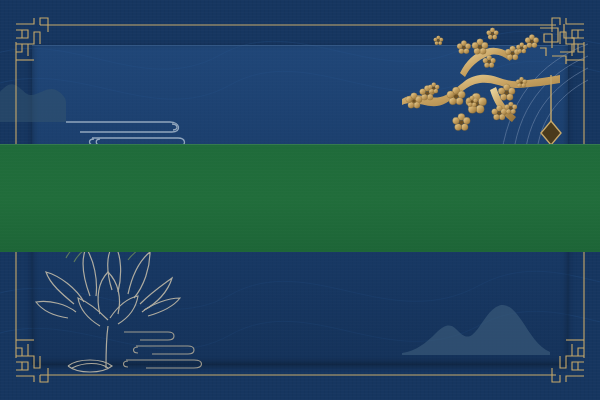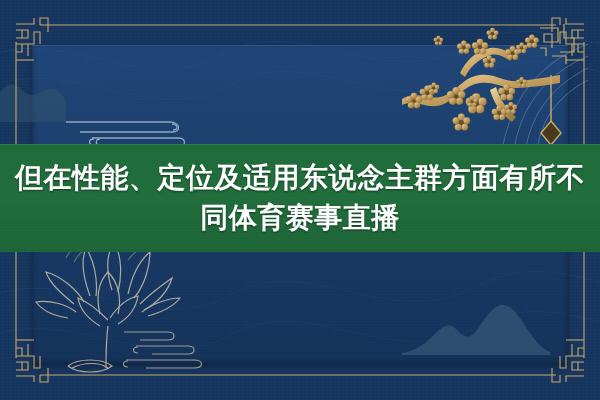--- a/index.html
+++ b/index.html
@@ -264,21 +264,20 @@
       <path d="M108,106 L160,106 C168,106 168,114 160,114 L124,114"></path>
       <path d="M98,120 L166,120 C176,120 176,128 166,128 L118,128"></path>
       <path d="M110,107 C104,107 104,113 110,113"></path>
       <path d="M100,121 C94,121 94,127 100,127"></path>
     </g>
   </svg>
 
   <div class="green-band">
     <div class="band-texture"></div>
     <div class="band-edge-top"></div>
-    <p class="headline">但在性能、定位及适用东说念主群方面有所不同体育赛事直播</p>
   </div>
 
   <svg class="frame-svg" viewBox="0 0 600 400">
     <g stroke="#c8a96a" fill="none" stroke-width="1.1">
 
       <line x1="40" y1="25" x2="556" y2="25"></line>
 
       <line x1="40" y1="375" x2="556" y2="375"></line>
 
       <line x1="16" y1="42" x2="16" y2="358"></line>

